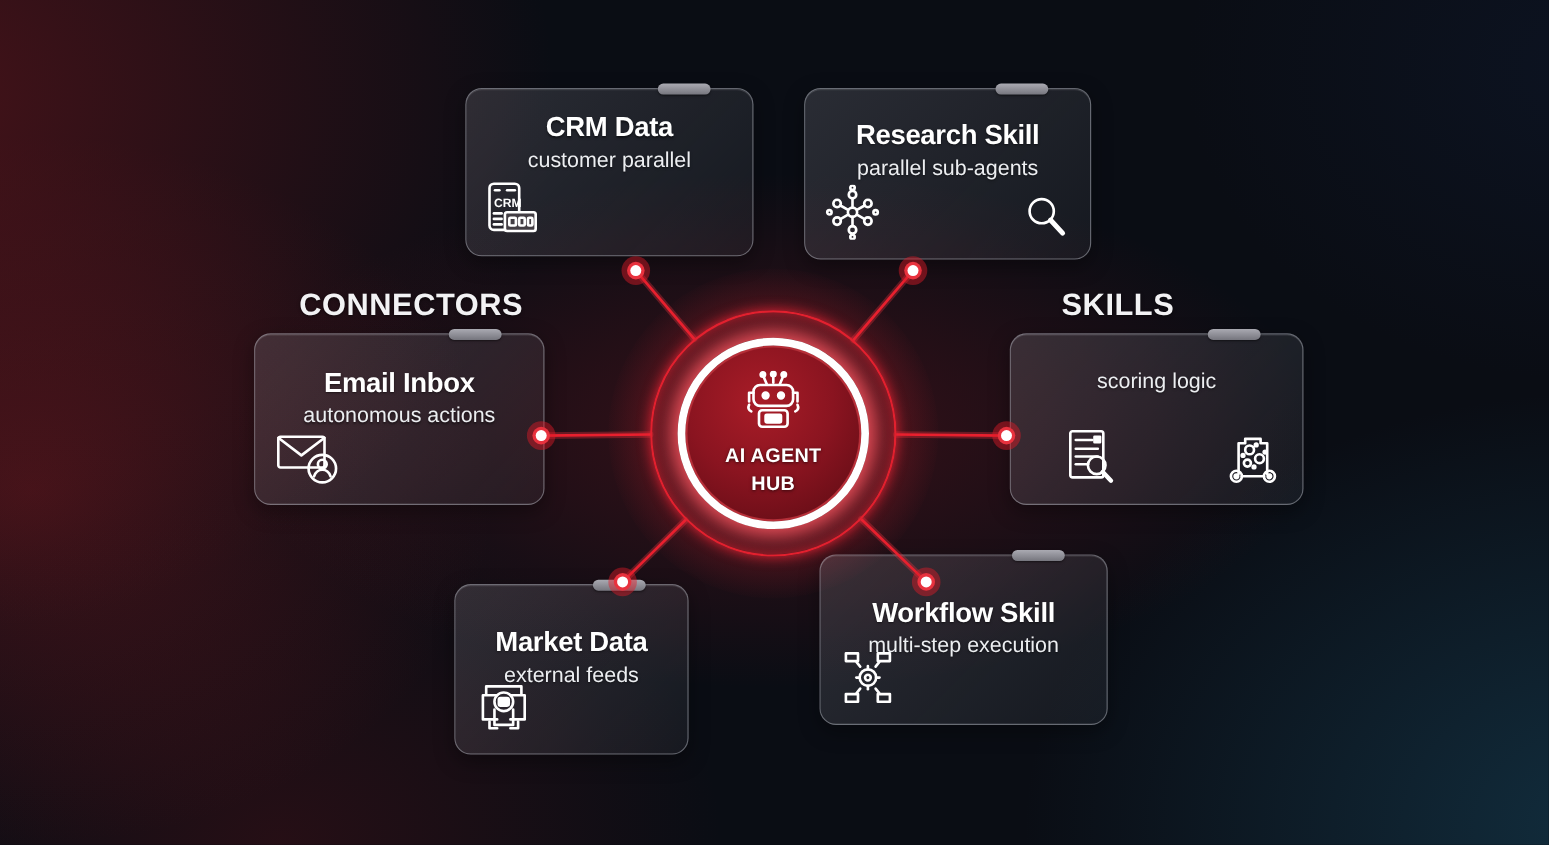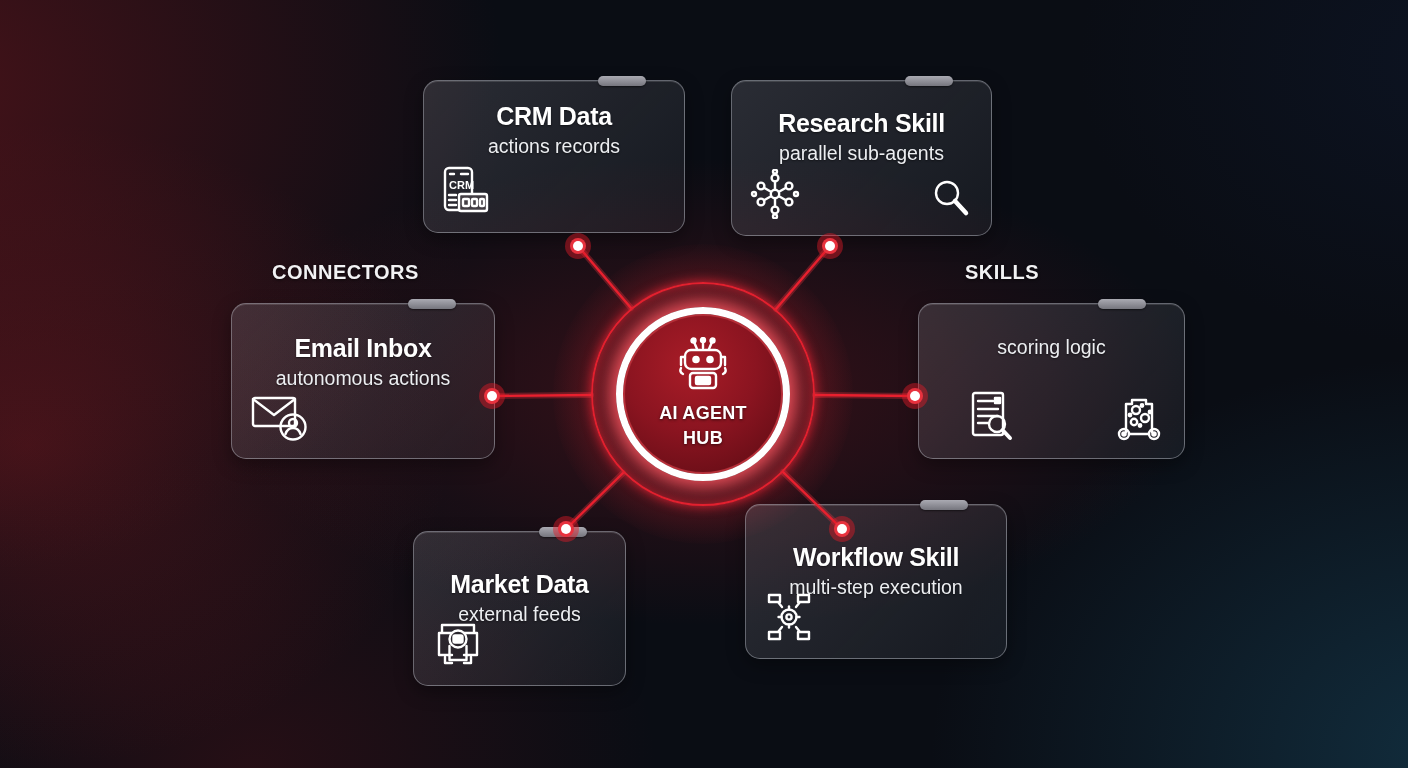--- a/index.html
+++ b/index.html
@@ -9,21 +9,21 @@
     background-color:#0a0d14;
     background-image:
       radial-gradient(ellipse 760px 360px at 50% 51%, rgba(160,25,35,.30), transparent 65%),
       radial-gradient(ellipse 950px 780px at -6% 12%, rgba(110,22,28,.60), transparent 62%),
       radial-gradient(ellipse 680px 520px at 2% 58%, rgba(150,28,34,.38), transparent 62%),
       radial-gradient(ellipse 620px 480px at 18% 100%, rgba(90,18,24,.35), transparent 65%),
       radial-gradient(ellipse 860px 640px at 104% 98%, rgba(24,72,96,.55), transparent 62%),
       radial-gradient(ellipse 600px 460px at 103% 8%, rgba(14,24,44,.55), transparent 62%);
   }
   .section-label{
-    position:absolute;color:#f2f2f4;font-weight:bold;font-size:20px;letter-spacing:.5px;
+    position:absolute;color:#f2f2f4;font-weight:bold;font-size:28px;letter-spacing:.5px;
     text-shadow:0 1px 3px rgba(0,0,0,.6);
   }
   #label-connectors{left:272px;top:261px;}
   #label-skills{left:965px;top:261px;}
 
   .card{
     position:absolute;border-radius:15px;
     background:linear-gradient(135deg, rgba(170,172,182,.20), rgba(110,112,122,.12));
     border:1.5px solid rgba(205,210,220,.42);
     box-shadow:0 6px 18px rgba(0,0,0,.35), inset 0 1px 0 rgba(255,255,255,.12);
@@ -66,21 +66,21 @@
 </style>
 </head>
 <body>
 
 <div class="section-label" id="label-connectors">CONNECTORS</div>
 <div class="section-label" id="label-skills">SKILLS</div>
 
 <div class="card" id="card-crm">
   <div class="tab"></div>
   <h2>CRM Data</h2>
-  <p>actions records</p>
+  <p>customer parallel</p>
   <span class="icon-bl">
     <svg class="li" width="50" height="52" viewBox="0 0 50 52">
       <rect x="3" y="4" width="27" height="42" rx="4"></rect>
       <line x1="8" y1="10" x2="12" y2="10"></line>
         <line x1="19" y1="10" x2="26" y2="10"></line>
       <text x="7" y="25" font-size="11" font-weight="bold" fill="#fff" stroke="none" font-family="Liberation Sans, sans-serif">CRM</text>
       <line x1="7" y1="31" x2="14" y2="31"></line>
         <line x1="7" y1="36" x2="14" y2="36"></line>
         <line x1="7" y1="41" x2="14" y2="41"></line>
       <rect x="17" y="30" width="28" height="17" rx="2" fill="#433e44"></rect>

